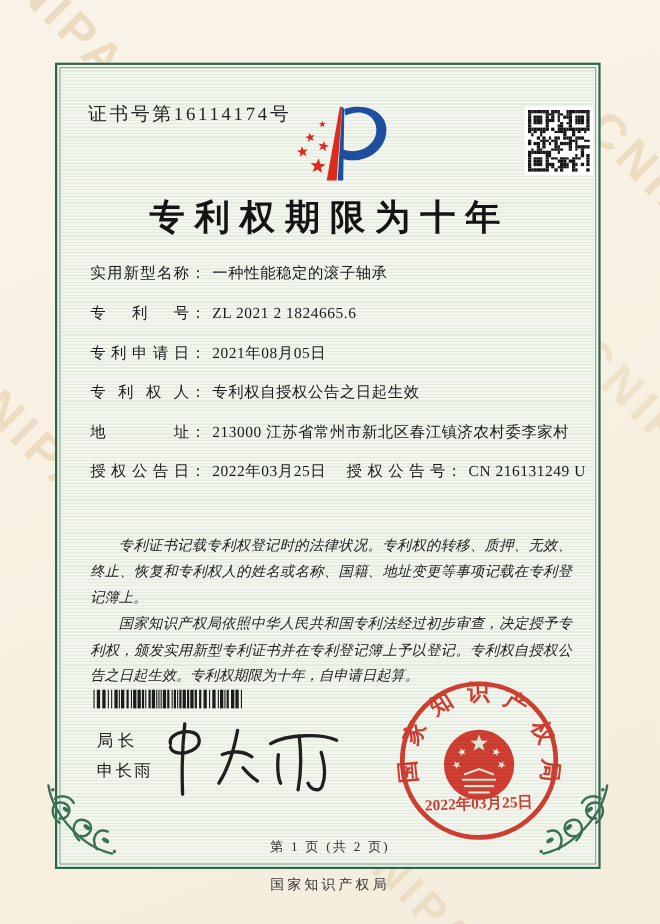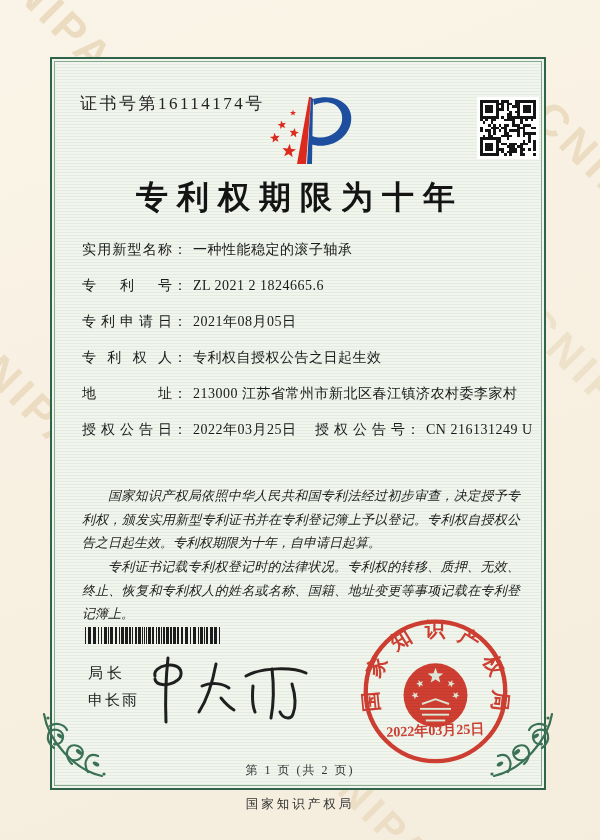--- a/index.html
+++ b/index.html
@@ -598,22 +598,22 @@
     </div>
     <div class="field-row">
       <span class="flabel">授权公告日</span><span class="fcolon">：</span><span class="fvalue">2022年03月25日</span>
       <span class="second">
         <span class="flabel">授权公告号</span><span class="fcolon">：</span><span class="fvalue">CN 216131249 U</span>
       </span>
     </div>
   </div>
 
   <div class="paras">
+    <p>专利证书记载专利权登记时的法律状况。专利权的转移、质押、无效、终止、恢复和专利权人的姓名或名称、国籍、地址变更等事项记载在专利登记簿上。</p>
     <p>国家知识产权局依照中华人民共和国专利法经过初步审查，决定授予专利权，颁发实用新型专利证书并在专利登记簿上予以登记。专利权自授权公告之日起生效。专利权期限为十年，自申请日起算。</p>
-    <p>专利证书记载专利权登记时的法律状况。专利权的转移、质押、无效、终止、恢复和专利权人的姓名或名称、国籍、地址变更等事项记载在专利登记簿上。</p>
   </div>
 
   <div class="barcode">
       <div class="bar" style="width: 1px; margin-right: 2px;"></div>
       <div class="bar" style="width: 3px; margin-right: 2px;"></div>
       <div class="bar" style="width: 3px; margin-right: 2px;"></div>
       <div class="bar" style="width: 1px; margin-right: 2px;"></div>
       <div class="bar" style="width: 1px; margin-right: 2px;"></div>
       <div class="bar" style="width: 3px; margin-right: 1px;"></div>
       <div class="bar" style="width: 1px; margin-right: 1px;"></div>

